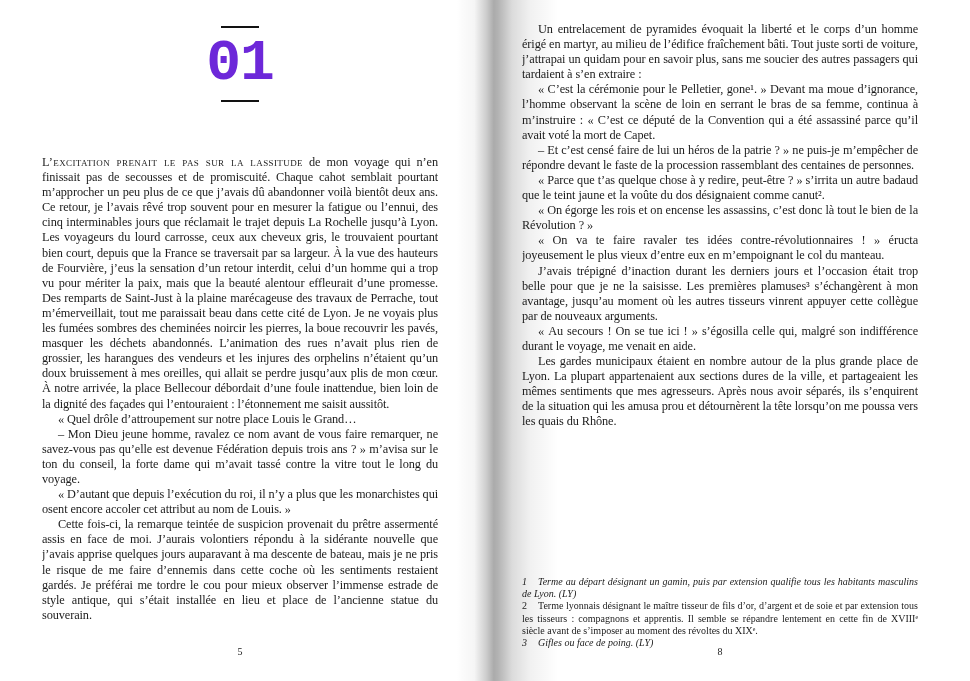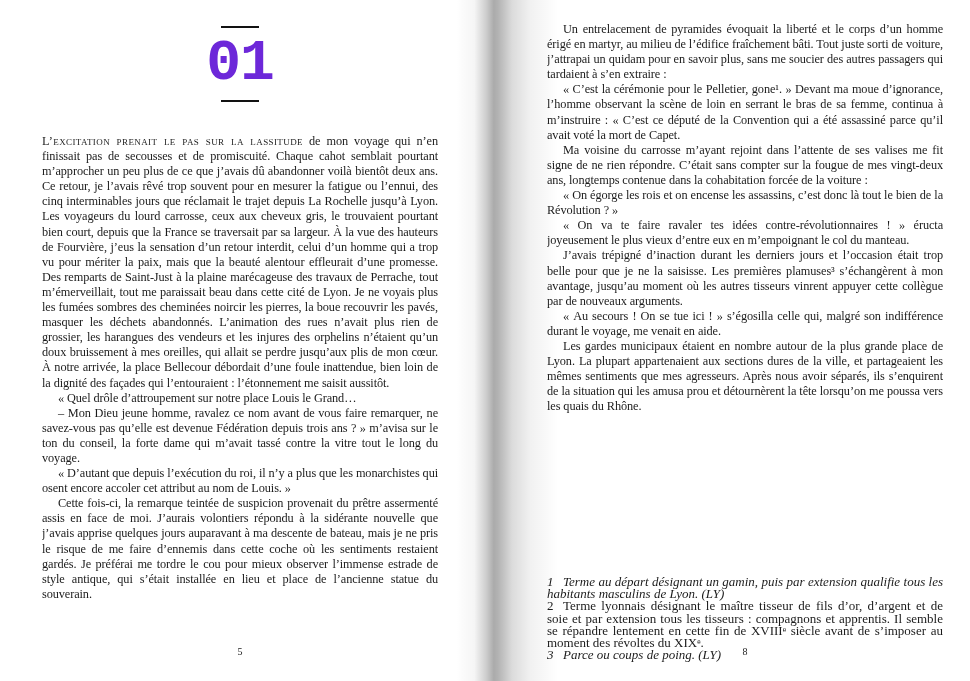--- a/index.html
+++ b/index.html
@@ -8,21 +8,21 @@
     background: #ffffff;
     position: relative;
     overflow: hidden;
     font-family: "Liberation Serif", "DejaVu Serif", serif;
     color: #1b1b1b;
   }
   .page {
     position: absolute; top: 0; height: 681px; width: 396px;
   }
   .page-left  { left: 42px; }
-  .page-right { left: 547px; }
+  .page-right { left: 522px; }
 
   .gutter-shadow {
     position: absolute; top: 0; left: 456px; width: 102px; height: 681px;
     background: linear-gradient(to right,
       rgba(0,0,0,0)    0%,
       rgba(0,0,0,0.04) 18%,
       rgba(0,0,0,0.20) 30%,
       rgba(0,0,0,0.33) 37%,
       rgba(0,0,0,0.30) 41%,
       rgba(0,0,0,0.14) 55%,
@@ -46,31 +46,31 @@
 
   .page-body {
     font-size: 12.3px;
     line-height: 15.1px;
     text-align: justify;
     letter-spacing: -0.1px;
     hyphens: auto;
     -webkit-hyphens: auto;
     overflow: hidden;
   }
-  .page-left  .page-body { margin-top: 32px; max-height: 500px; }
+  .page-left  .page-body { margin-top: 53px; max-height: 500px; }
   .page-right .page-body { padding-top: 22px; max-height: 528px; }
 
   .page-body p { margin: 0; }
   .page-body p.indent { text-indent: 16px; }
 
   .smallcaps { font-variant: small-caps; letter-spacing: 0.4px; }
 
   .footnotes {
     position: absolute; top: 576px; left: 0; width: 396px;
-    font-size: 13px; line-height: 12.2px;
+    font-size: 10px; line-height: 12.2px;
     text-align: justify;
   }
   .footnote { margin: 0; }
   .footnote.fn-italic { font-style: italic; }
   .fn-num { display: inline-block; min-width: 16px; }
 
   .page-num {
     position: absolute; top: 646px; left: 0; width: 100%;
     text-align: center;
     font-size: 10px; line-height: 12px;
@@ -96,28 +96,29 @@
     <p class="indent">Cette fois-ci, la remarque teintée de suspicion provenait du prêtre assermenté assis en face de moi. J’aurais volontiers répondu à la sidérante nouvelle que j’avais apprise quelques jours auparavant à ma descente de bateau, mais je ne pris le risque de me faire d’ennemis dans cette coche où les sentiments restaient gardés. Je préférai me tordre le cou pour mieux observer l’immense estrade de style antique, qui s’était installée en lieu et place de l’ancienne statue du souverain.</p>
   </div>
 
   <div class="page-num">5</div>
 </div>
 
 <div class="page page-right">
   <div class="page-body">
     <p class="indent">Un entrelacement de pyramides évoquait la liberté et le corps d’un homme érigé en martyr, au milieu de l’édifice fraîchement bâti. Tout juste sorti de voiture, j’attrapai un quidam pour en savoir plus, sans me soucier des autres passagers qui tardaient à s’en extraire&nbsp;:</p>
     <p class="indent">«&nbsp;C’est la cérémonie pour le Pelletier, gone¹.&nbsp;» Devant ma moue d’ignorance, l’homme observant la scène de loin en serrant le bras de sa femme, continua à m’instruire&nbsp;: «&nbsp;C’est ce député de la Convention qui a été assassiné parce qu’il avait voté la mort de Capet.</p>
-    <p class="indent">Ma voisine du carrosse m’ayant rejoint dans l’attente de ses valises me fit signe de ne rien répondre. C’était sans compter sur la fougue de mes vingt-deux ans, longtemps contenue dans la cohabitation forcée de la voiture&nbsp;:</p>
+    <p class="indent">–&nbsp;Et c’est censé faire de lui un héros de la patrie&nbsp;?&nbsp;» ne puis-je m’empêcher de répondre devant le faste de la procession rassemblant des centaines de personnes.</p>
+    <p class="indent">«&nbsp;Parce que t’as quelque chose à y redire, peut-être&nbsp;?&nbsp;» s’irrita un autre badaud que le teint jaune et la voûte du dos désignaient comme canut².</p>
     <p class="indent">«&nbsp;On égorge les rois et on encense les assassins, c’est donc là tout le bien de la Révolution&nbsp;?&nbsp;»</p>
     <p class="indent">«&nbsp;On va te faire ravaler tes idées contre-révolutionnaires&nbsp;!&nbsp;» éructa joyeusement le plus vieux d’entre eux en m’empoignant le col du manteau.</p>
     <p class="indent">J’avais trépigné d’inaction durant les derniers jours et l’occasion était trop belle pour que je ne la saisisse. Les premières plamuses³ s’échangèrent à mon avantage, jusqu’au moment où les autres tisseurs vinrent appuyer cette collègue par de nouveaux arguments.</p>
     <p class="indent">«&nbsp;Au secours&nbsp;! On se tue ici&nbsp;!&nbsp;» s’égosilla celle qui, malgré son indifférence durant le voyage, me venait en aide.</p>
     <p class="indent">Les gardes municipaux étaient en nombre autour de la plus grande place de Lyon. La plupart appartenaient aux sections dures de la ville, et partageaient les mêmes sentiments que mes agresseurs. Après nous avoir séparés, ils s’enquirent de la situation qui les amusa prou et détournèrent la tête lorsqu’on me poussa vers les quais du Rhône.</p>
   </div>
 
   <div class="footnotes">
     <p class="footnote fn-italic"><span class="fn-num">1</span><span>Terme au départ désignant un gamin, puis par extension qualifie tous les habitants masculins de Lyon. (LY)</span></p>
     <p class="footnote"><span class="fn-num">2</span><span>Terme lyonnais désignant le maître tisseur de fils d’or, d’argent et de soie et par extension tous les tisseurs&nbsp;: compagnons et apprentis. Il semble se répandre lentement en cette fin de XVIIIᵉ siècle avant de s’imposer au moment des révoltes du XIXᵉ.</span></p>
-    <p class="footnote fn-italic"><span class="fn-num">3</span><span>Parce ou coups de poing. (LY)</span></p>
+    <p class="footnote fn-italic"><span class="fn-num">3</span><span>Gifles ou face de poing. (LY)</span></p>
   </div>
 
   <div class="page-num">8</div>
 </div>
 
 </body></html>

